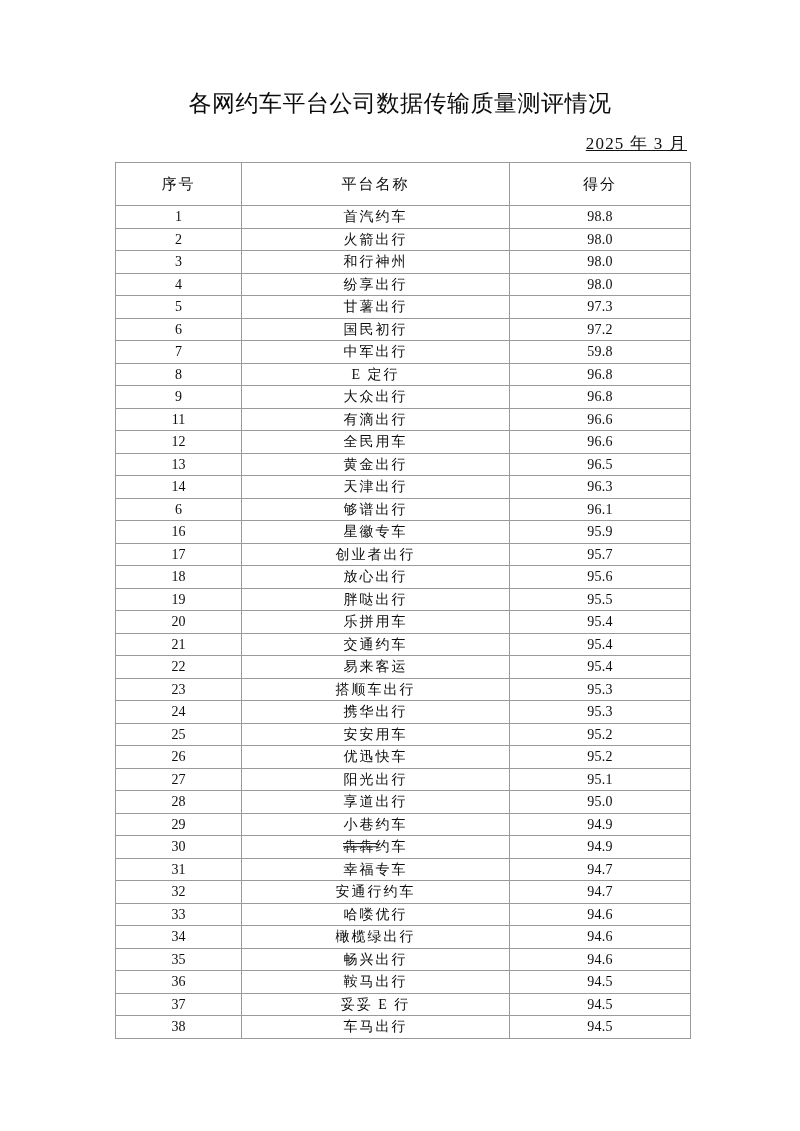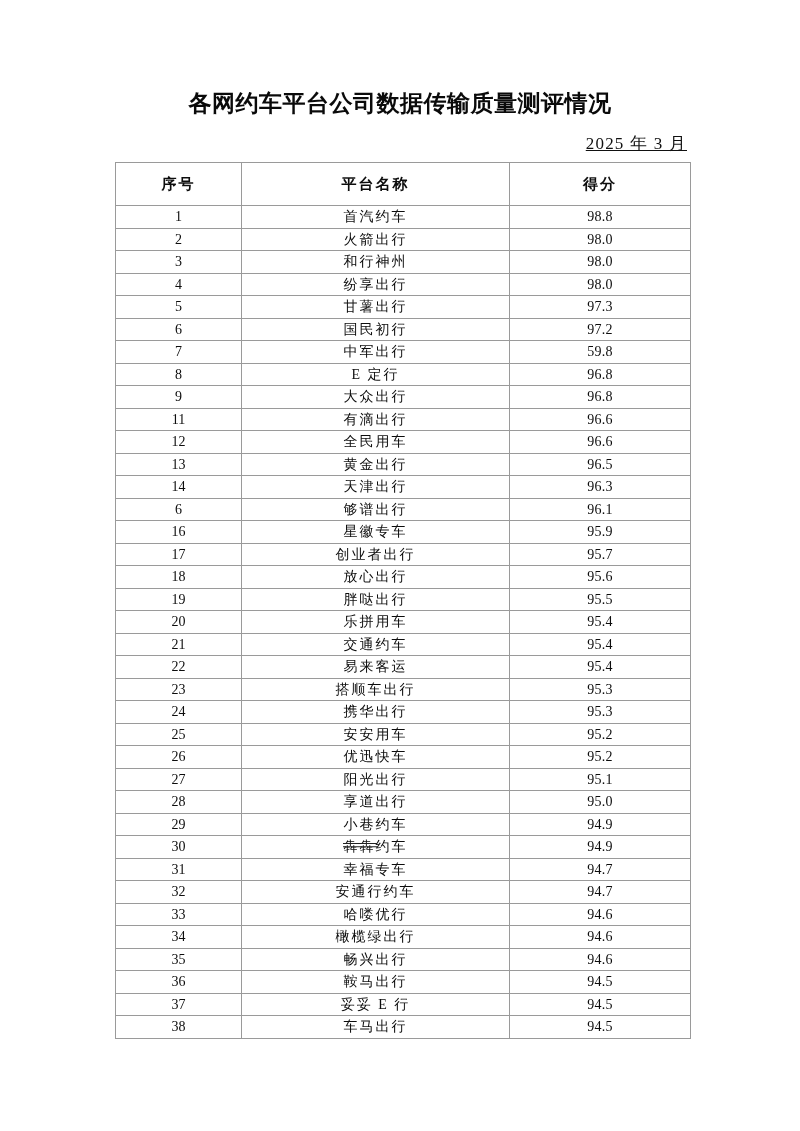--- a/index.html
+++ b/index.html
@@ -26,21 +26,21 @@
   }
 
   
   .doc-title {
     position: absolute;
     left: 0;
     top: 88px;
     width: 800px;
     text-align: center;
     font-size: 23px;
-    font-weight: bold;
+    font-weight: normal;
     letter-spacing: 0.5px;
     color: #0a0a0a;
     white-space: nowrap;
   }
 
   
   .doc-date {
     position: absolute;
     right: 113px;
     top: 132px;
@@ -70,21 +70,21 @@
     border: 1px solid #9a9a9a;
     text-align: center;
     vertical-align: middle;
     padding: 0;
     color: #0d0d0d;
   }
 
   table.rank-table thead th {
     height: 42px;
     font-size: 15px;
-    font-weight: bold;
+    font-weight: normal;
     letter-spacing: 2px;
     margin-top: 13px;
   }
 
   table.rank-table tbody td {
     height: 21.5px;
     line-height: 21.5px;
     font-size: 14px;
   }
 

